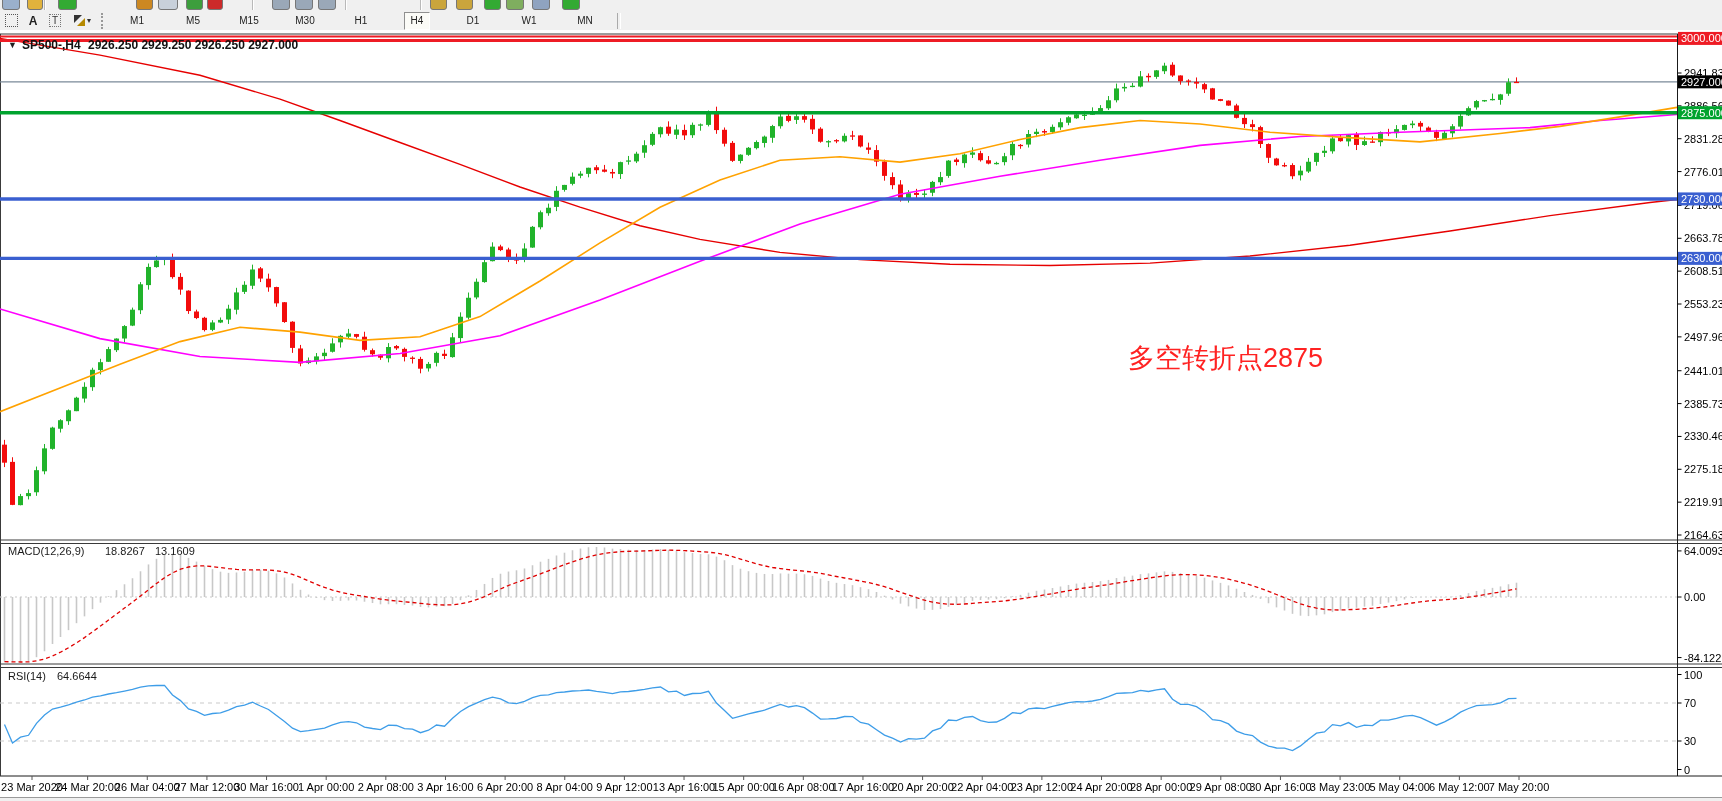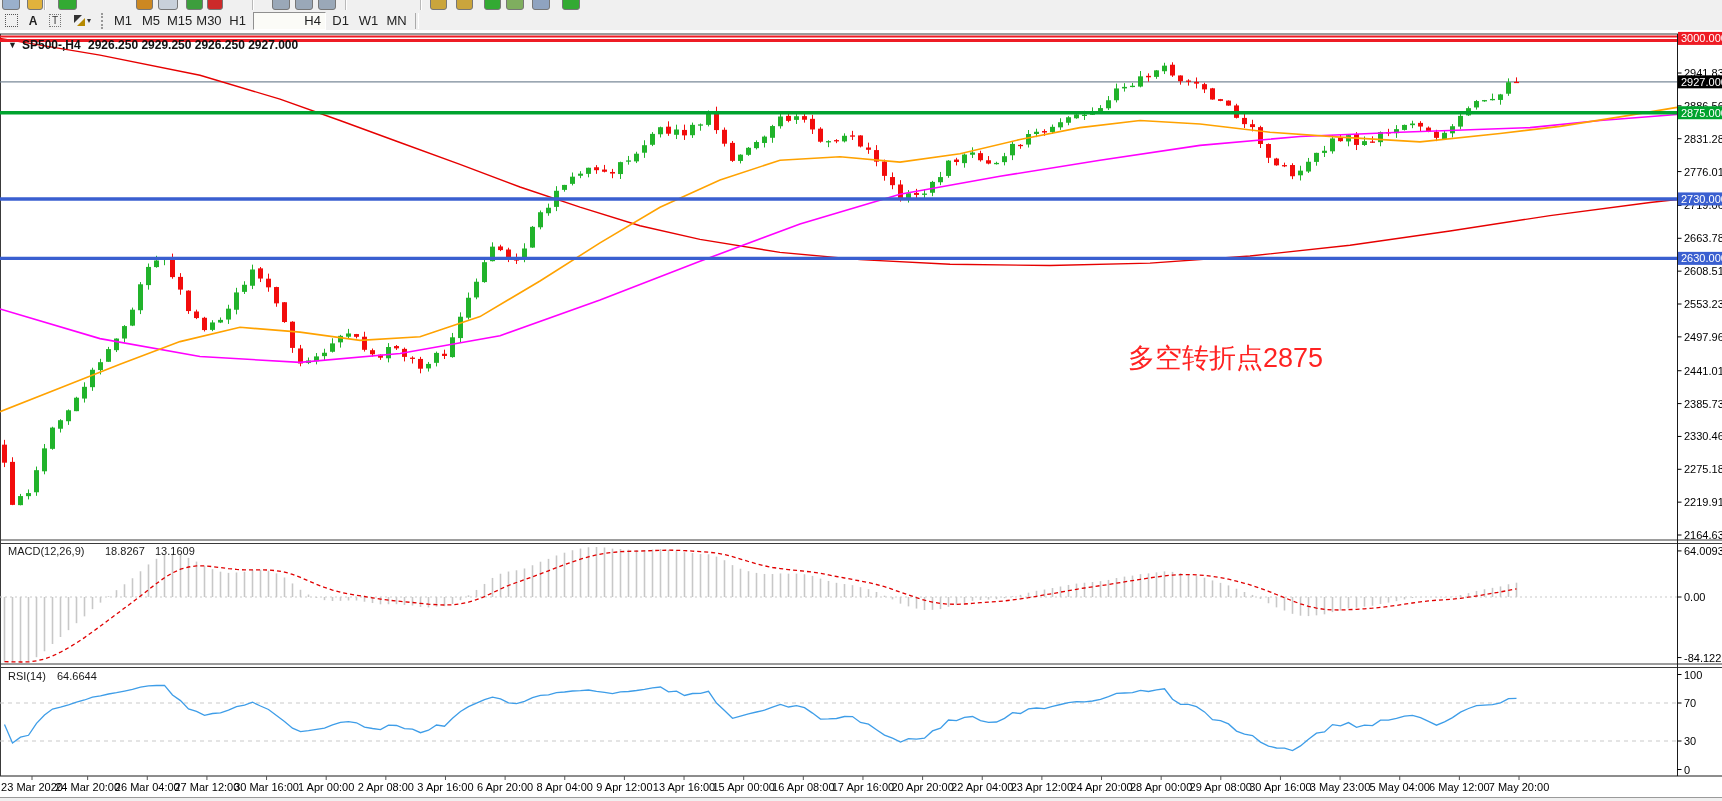--- a/index.html
+++ b/index.html
@@ -14,22 +14,22 @@
   .tool{position:relative;display:flex;align-items:center;justify-content:center;width:20px;height:17px;margin:0 1px;color:#222;}
   .dotted-box{width:11px;height:11px;border:1px dotted #555;}
   .a-label{font-size:12px;font-weight:bold;color:#222;}
   .t-box{font-size:10px;color:#333;border:1px dotted #777;padding:0 2px;line-height:11px;}
   .arrows{width:13px;height:13px;position:relative;}
   .arrows:before{content:"";position:absolute;left:1px;top:1px;border:4px solid transparent;border-left-color:#333;border-top-color:#333;}
   .arrows:after{content:"";position:absolute;right:1px;bottom:1px;border:4px solid transparent;border-right-color:#b58900;border-bottom-color:#b58900;}
   .caret{font-size:8px;color:#333;margin-left:1px;}
   .sep2{width:2px;height:16px;margin:0 4px;border-left:1px solid #aaa;border-right:1px solid #fff;}
   .handle{width:3px;height:16px;margin:0 3px;border-left:2px dotted #999;}
-  .tf{min-width:24px;height:16px;line-height:16px;text-align:center;font-size:13px;color:#222;margin:0 1px;border:1px solid transparent;cursor:default;}
-  .tf.active{background:#fbfbf7;border-color:#8f8f8f #ffffff #ffffff #8f8f8f;padding-left:47px;}
+  .tf{min-width:24px;height:16px;line-height:16px;text-align:center;font-size:10px;color:#222;margin:0 15px;border:1px solid transparent;cursor:default;}
+  .tf.active{background:#fbfbf7;border-color:#8f8f8f #ffffff #ffffff #8f8f8f;}
 
   
   #chartwrap{position:absolute;left:0;top:30px;width:1722px;height:771px;background:#fff;}
   svg text{font-family:"Liberation Sans",sans-serif;}
   .ax{font-size:11px;fill:#000;}
   .hdr{font-size:12px;font-weight:bold;fill:#111;}
   .sub{font-size:11px;fill:#1a1a1a;}
   .badge-t{font-size:11px;fill:#ffffff;}
   .ann{font-size:27px;}
   .tri{font-size:9px;fill:#222;}

